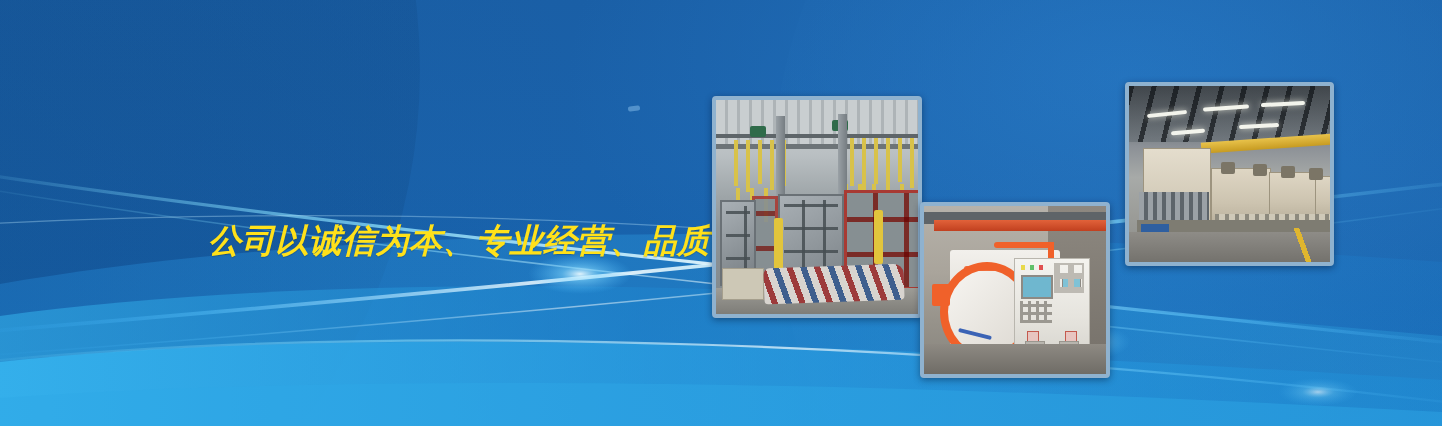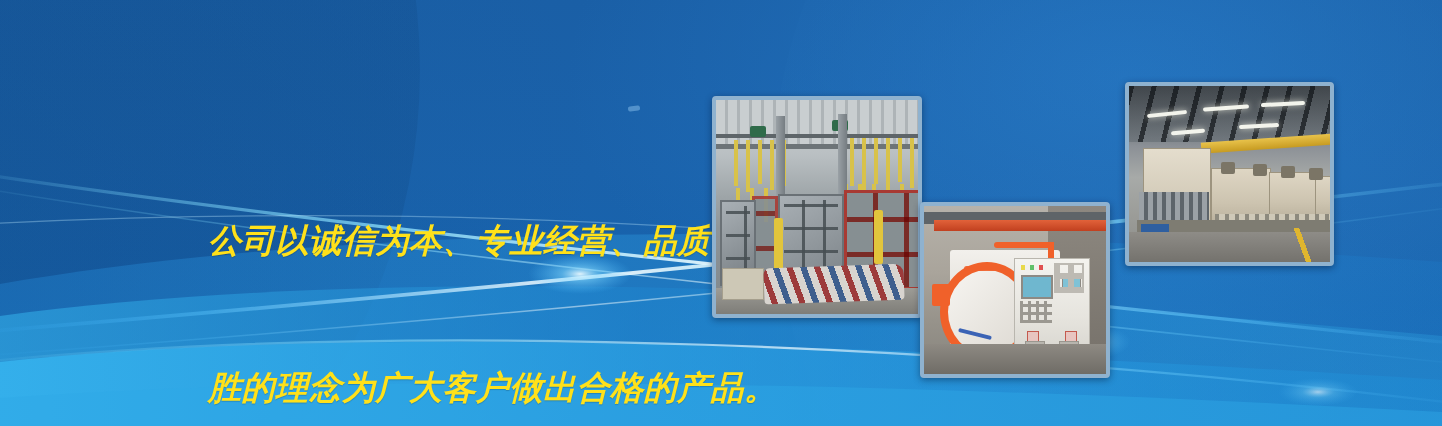--- a/index.html
+++ b/index.html
@@ -247,21 +247,20 @@
       <ellipse cx="580" cy="108" rx="52" ry="20" fill="url(#gGlow)"></ellipse>
       <ellipse cx="1085" cy="176" rx="46" ry="18" fill="url(#gGlow2)"></ellipse>
       <ellipse cx="1318" cy="226" rx="40" ry="14" fill="url(#gGlow2)" opacity="0.7"></ellipse>
     </svg>
   </div>
 
   <div style="position:absolute;left:628px;top:106px;width:12px;height:5px;background:#7fb8e6;opacity:0.55;border-radius:2px;transform:rotate(-8deg);"></div>
 
   <div id="copy">
     <span class="ln">公司以诚信为本、专业经营、品质制</span>
-    <span class="ln">胜的理念为广大客户做出合格的产品。</span>
     
     
   </div>
 
   <div class="photo" id="photo-1">
     <div class="scene">
       <div class="s-rect p1-sky" style="position:absolute;"></div>
       <div class="s-rect p1-roof"></div>
       <div class="s-rect p1-rail"></div>
       <div class="s-rect p1-beam"></div>

